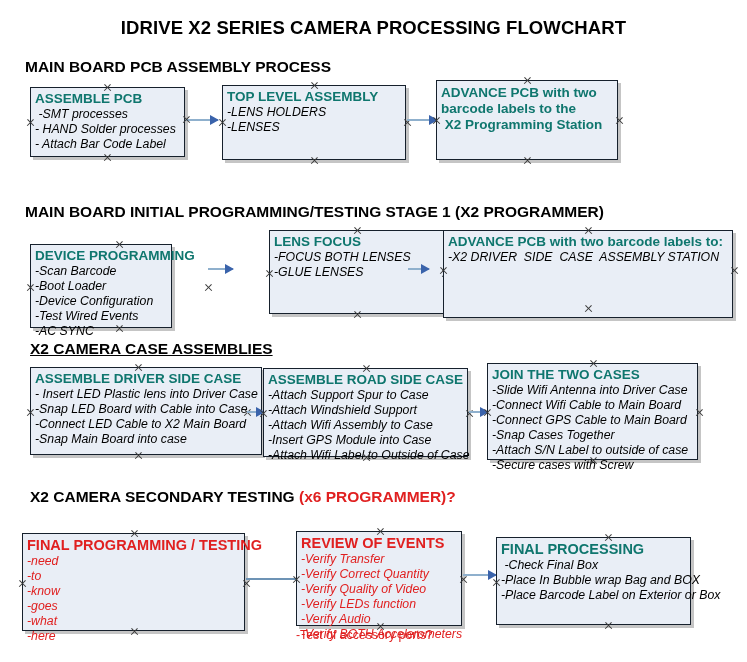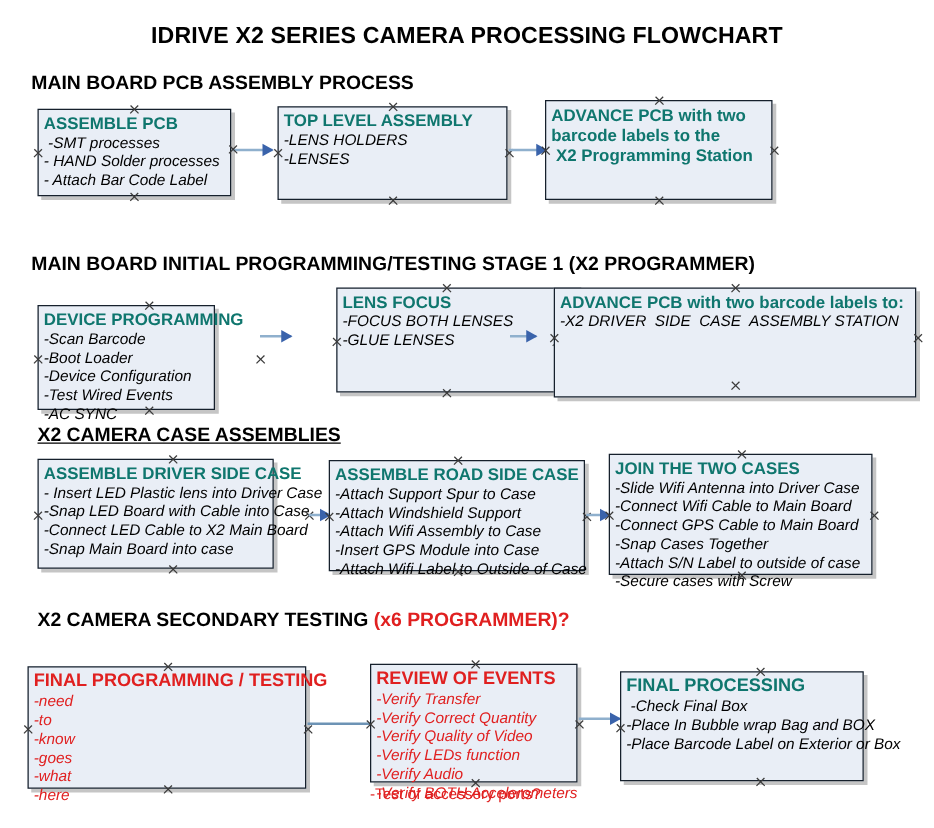--- a/index.html
+++ b/index.html
@@ -215,21 +215,21 @@
     <span class="handle" style="left:-5px; top:35px;"></span>
     <span class="handle" style="left:140px; top:-5px;"></span>
     <span class="handle" style="left:140px; top:73px;"></span>
     <span class="handle" style="left:286px; top:35px;"></span>
   </div>
 
   <div class="section-head" style="left:30px; top:340px;text-decoration:underline;">
     <span>X2 CAMERA CASE ASSEMBLIES</span>
   </div>
 
-  <div class="box" style="left:30px; top:367px; width:189px; height:88px;">
+  <div class="box" style="left:30px; top:367px; width:232px; height:88px;">
     <div class="bx-inner">
       <div class="bx-title">ASSEMBLE DRIVER SIDE CASE</div>
       <div class="bx-line">- Insert LED Plastic lens into Driver Case</div>
       <div class="bx-line">-Snap LED Board with Cable into Case</div>
       <div class="bx-line">-Connect LED Cable to X2 Main Board</div>
       <div class="bx-line">-Snap Main Board into case</div>
     </div>
     <span class="handle" style="left:-5px; top:40px;"></span>
     <span class="handle" style="left:103px; top:-5px;"></span>
     <span class="handle" style="left:103px; top:83px;"></span>

